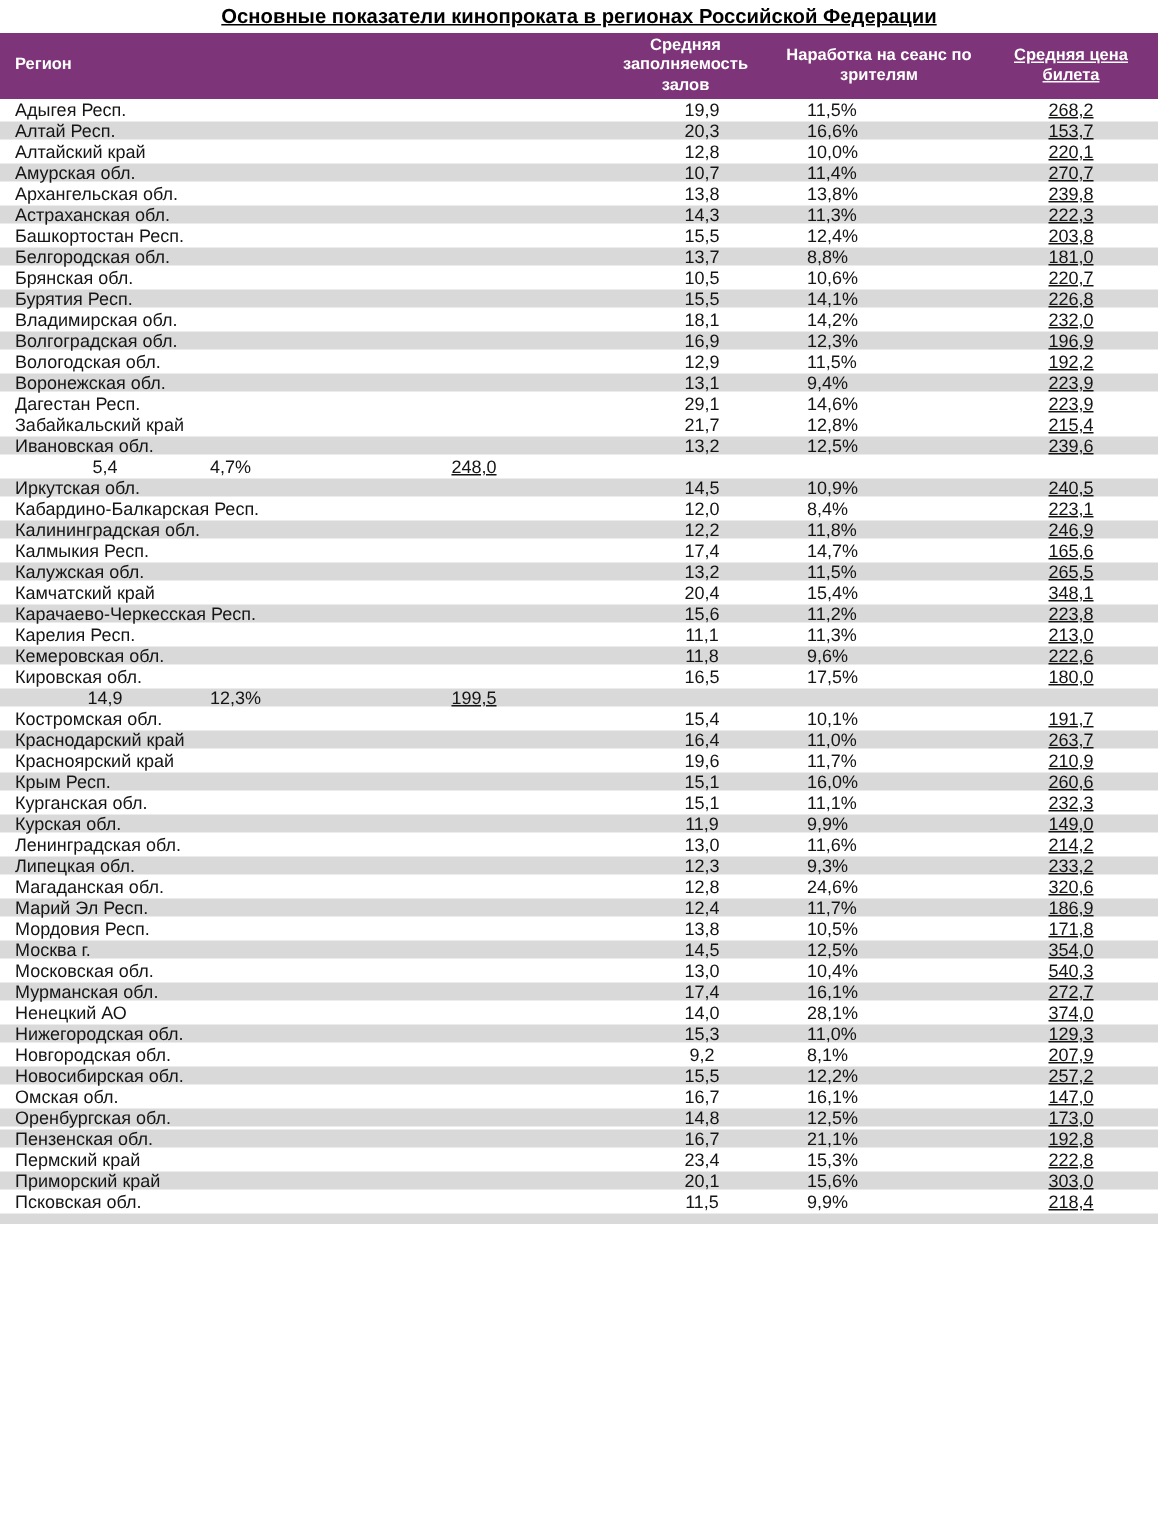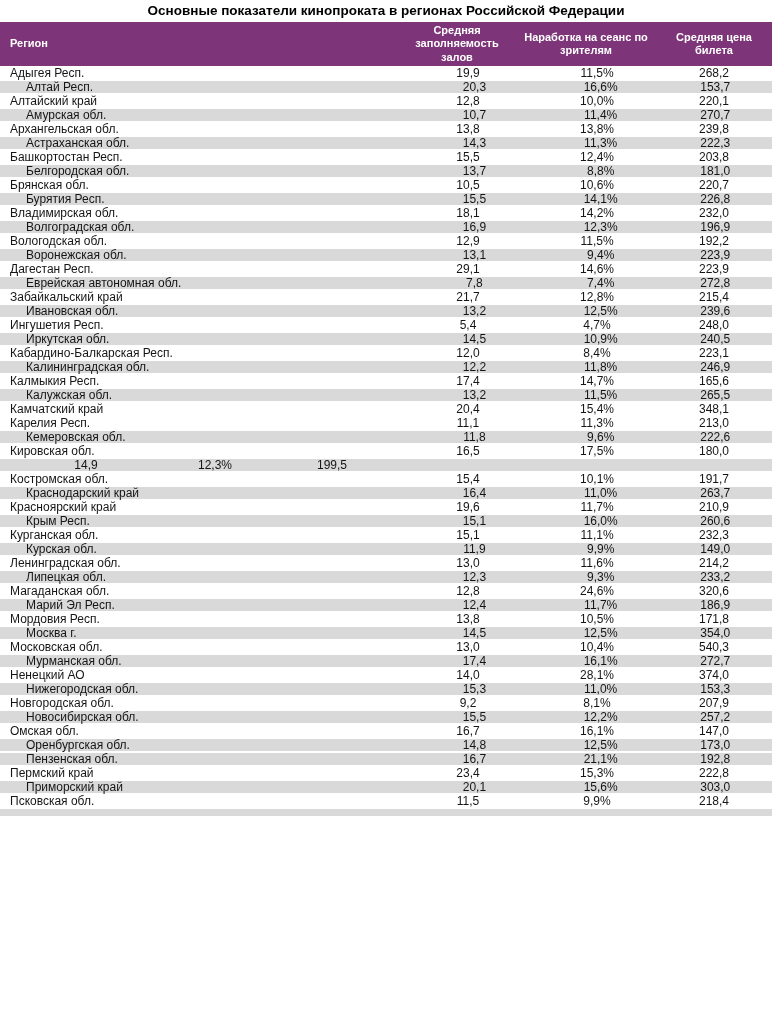--- a/index.html
+++ b/index.html
@@ -16,20 +16,21 @@
     background: #ffffff;
   }
   .title {
     height: 22px;
     line-height: 22px;
     text-align: center;
     font-size: 13.5px;
     font-weight: bold;
     color: #000000;
     white-space: nowrap;
+    text-decoration: underline;
   }
   .table { width: 772px; }
   .thead {
     display: flex;
     align-items: stretch;
     height: 44px;
     background: #7d3478;
     color: #ffffff;
     font-weight: bold;
     font-size: 11px;
@@ -38,35 +39,34 @@
     display: flex;
     align-items: center;
     justify-content: center;
     text-align: center;
     line-height: 1.2;
   }
   .thead .cell.c0 { justify-content: flex-start; text-align: left; }
   .cell { overflow: hidden; }
   .c0 { width: 398px; box-sizing: border-box; padding-left: 10px; text-align: left; }
   .c1 { width: 140px; text-align: center; }
-  .c2 { width: 118px; text-align: center; }
-  .c3 { width: 116px; text-align: center; }
+  .c2 { width: 118px; text-align: left; }
+  .c3 { width: 116px; text-align: center; text-decoration: underline; }
   .tbody { width: 772px; }
   .row {
     display: flex;
     align-items: center;
     height: 14px;
     font-size: 12px;
     color: #151515;
     background: #ffffff;
   }
   .row.alt {
     background: #d9d9d9;
     box-shadow: inset 0 1px 0 #ffffff, inset 0 -1px 0 #ffffff;
-    padding-left: 16px;
   }
   .row .cell { white-space: nowrap; }
   .row.partial {
     height: 8px;
     box-shadow: inset 0 1px 0 #ffffff;
   }
 </style>
 </head>
 <body>
 
@@ -164,40 +164,33 @@
           <div class="cell c1">13,1</div>
           <div class="cell c2">9,4%</div>
           <div class="cell c3">223,9</div>
         </div>
         <div class="row">
           <div class="cell c0">Дагестан Респ.</div>
           <div class="cell c1">29,1</div>
           <div class="cell c2">14,6%</div>
           <div class="cell c3">223,9</div>
         </div>
-        <div class="row alt">
-          <div class="cell c0">Еврейская автономная обл.</div>
-          <div class="cell c1">7,8</div>
-          <div class="cell c2">7,4%</div>
-          <div class="cell c3">272,8</div>
-        </div>
         <div class="row">
           <div class="cell c0">Забайкальский край</div>
           <div class="cell c1">21,7</div>
           <div class="cell c2">12,8%</div>
           <div class="cell c3">215,4</div>
         </div>
         <div class="row alt">
           <div class="cell c0">Ивановская обл.</div>
           <div class="cell c1">13,2</div>
           <div class="cell c2">12,5%</div>
           <div class="cell c3">239,6</div>
         </div>
         <div class="row">
-          <div class="cell c0">Ингушетия Респ.</div>
           <div class="cell c1">5,4</div>
           <div class="cell c2">4,7%</div>
           <div class="cell c3">248,0</div>
         </div>
         <div class="row alt">
           <div class="cell c0">Иркутская обл.</div>
           <div class="cell c1">14,5</div>
           <div class="cell c2">10,9%</div>
           <div class="cell c3">240,5</div>
         </div>
@@ -224,20 +217,26 @@
           <div class="cell c1">13,2</div>
           <div class="cell c2">11,5%</div>
           <div class="cell c3">265,5</div>
         </div>
         <div class="row">
           <div class="cell c0">Камчатский край</div>
           <div class="cell c1">20,4</div>
           <div class="cell c2">15,4%</div>
           <div class="cell c3">348,1</div>
         </div>
+        <div class="row alt">
+          <div class="cell c0">Карачаево-Черкесская Респ.</div>
+          <div class="cell c1">15,6</div>
+          <div class="cell c2">11,2%</div>
+          <div class="cell c3">223,8</div>
+        </div>
         <div class="row">
           <div class="cell c0">Карелия Респ.</div>
           <div class="cell c1">11,1</div>
           <div class="cell c2">11,3%</div>
           <div class="cell c3">213,0</div>
         </div>
         <div class="row alt">
           <div class="cell c0">Кемеровская обл.</div>
           <div class="cell c1">11,8</div>
           <div class="cell c2">9,6%</div>
@@ -341,21 +340,21 @@
         <div class="row">
           <div class="cell c0">Ненецкий АО</div>
           <div class="cell c1">14,0</div>
           <div class="cell c2">28,1%</div>
           <div class="cell c3">374,0</div>
         </div>
         <div class="row alt">
           <div class="cell c0">Нижегородская обл.</div>
           <div class="cell c1">15,3</div>
           <div class="cell c2">11,0%</div>
-          <div class="cell c3">153,3</div>
+          <div class="cell c3">129,3</div>
         </div>
         <div class="row">
           <div class="cell c0">Новгородская обл.</div>
           <div class="cell c1">9,2</div>
           <div class="cell c2">8,1%</div>
           <div class="cell c3">207,9</div>
         </div>
         <div class="row alt">
           <div class="cell c0">Новосибирская обл.</div>
           <div class="cell c1">15,5</div>

